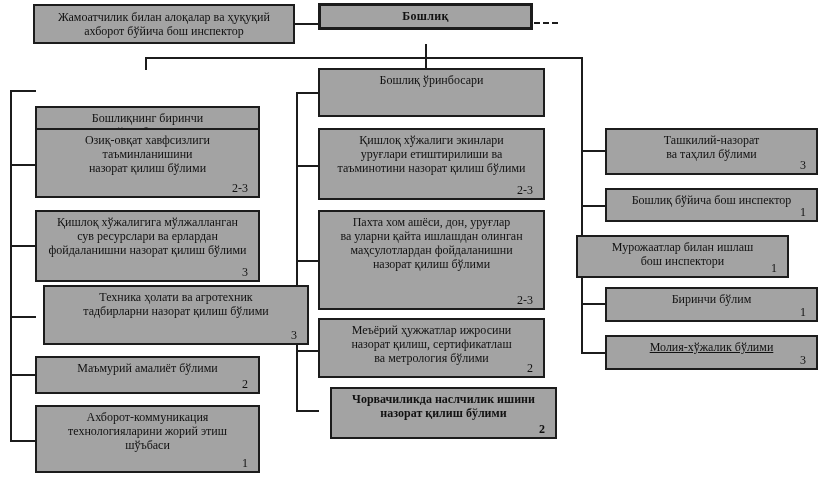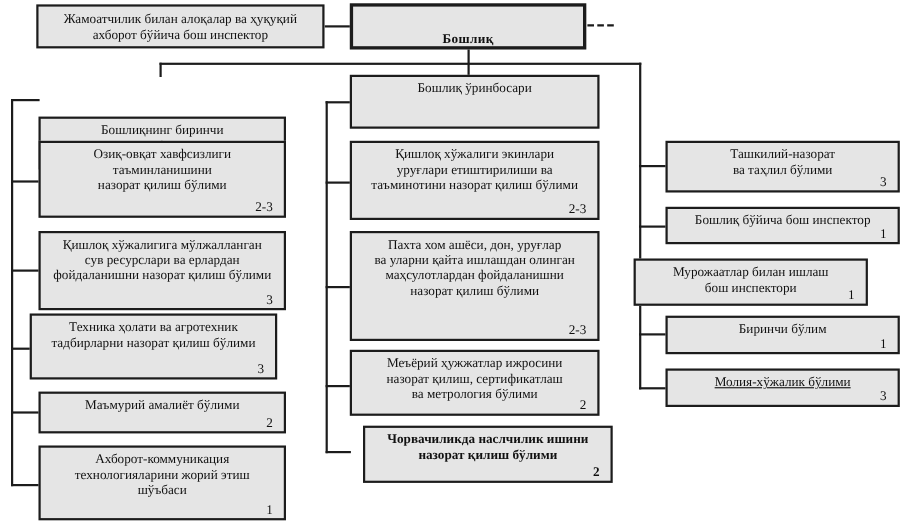--- a/index.html
+++ b/index.html
@@ -13,21 +13,21 @@
     height: 481px;
     background: #ffffff;
     font-family: "Liberation Serif", "DejaVu Serif", serif;
     color: #111111;
     overflow: hidden;
   }
   .box {
     position: absolute;
     box-sizing: border-box;
     border: 2px solid #1c1c1c;
-    background: #e5e5e5;
+    background: #a3a3a3;
     z-index: 2;
   }
   .box .lbl {
     padding: 3px 6px 0 6px;
     text-align: center;
     font-size: 12px;
     line-height: 1.18;
     white-space: pre-line;
   }
   .box .count {
@@ -102,21 +102,21 @@
   <div class="hl" style="left:581px; top:205px; width:25px;"></div>
   <div class="hl" style="left:581px; top:257px; width:25px;"></div>
   <div class="hl" style="left:581px; top:303px; width:25px;"></div>
   <div class="hl" style="left:581px; top:352px; width:25px;"></div>
 
   <div class="box centered" style="left:33px; top:4px; width:262px; height:40px;">
     <div class="lbl">Жамоатчилик билан алоқалар ва ҳуқуқий
 ахборот бўйича бош инспектор</div>
   </div>
 
-  <div class="box centered chief" style="left:318px; top:3px; width:215px; height:42px;align-items:flex-end;">
+  <div class="box centered chief" style="left:318px; top:3px; width:215px; height:27px;">
     <div class="lbl">Бошлиқ</div>
   </div>
 
 
   <div class="box" style="left:35px; top:69px; width:225px; height:48px;margin-top:37px;">
     <div class="lbl">Бошлиқнинг биринчи
 ўринбосари</div>
   </div>
 
   <div class="box" style="left:35px; top:128px; width:225px; height:70px;">
@@ -126,21 +126,21 @@
     <div class="count">2-3</div>
   </div>
 
   <div class="box" style="left:35px; top:210px; width:225px; height:72px;">
     <div class="lbl">Қишлоқ хўжалигига мўлжалланган
 сув ресурслари ва ерлардан
 фойдаланишни назорат қилиш бўлими</div>
     <div class="count">3</div>
   </div>
 
-  <div class="box" style="left:27px; top:285px; width:225px; height:60px;">
+  <div class="box" style="left:43px; top:285px; width:266px; height:60px;">
     <div class="lbl">Техника ҳолати ва агротехник
 тадбирларни назорат қилиш бўлими</div>
     <div class="count">3</div>
   </div>
 
   <div class="box" style="left:35px; top:356px; width:225px; height:38px;">
     <div class="lbl">Маъмурий амалиёт бўлими</div>
     <div class="count">2</div>
   </div>
 

